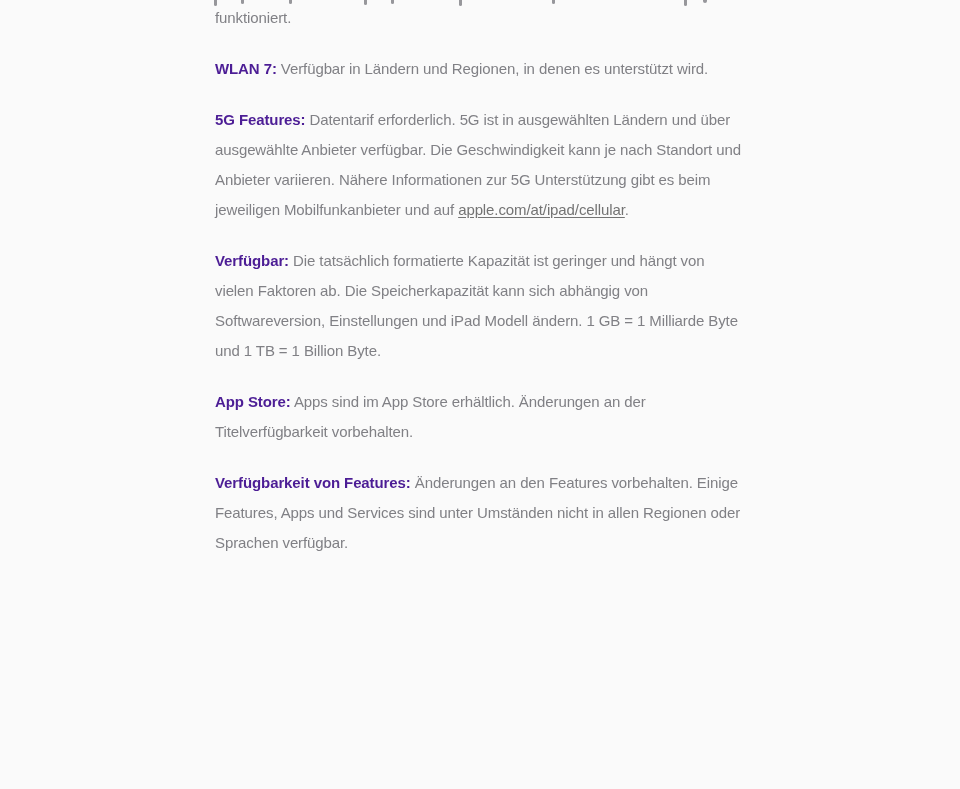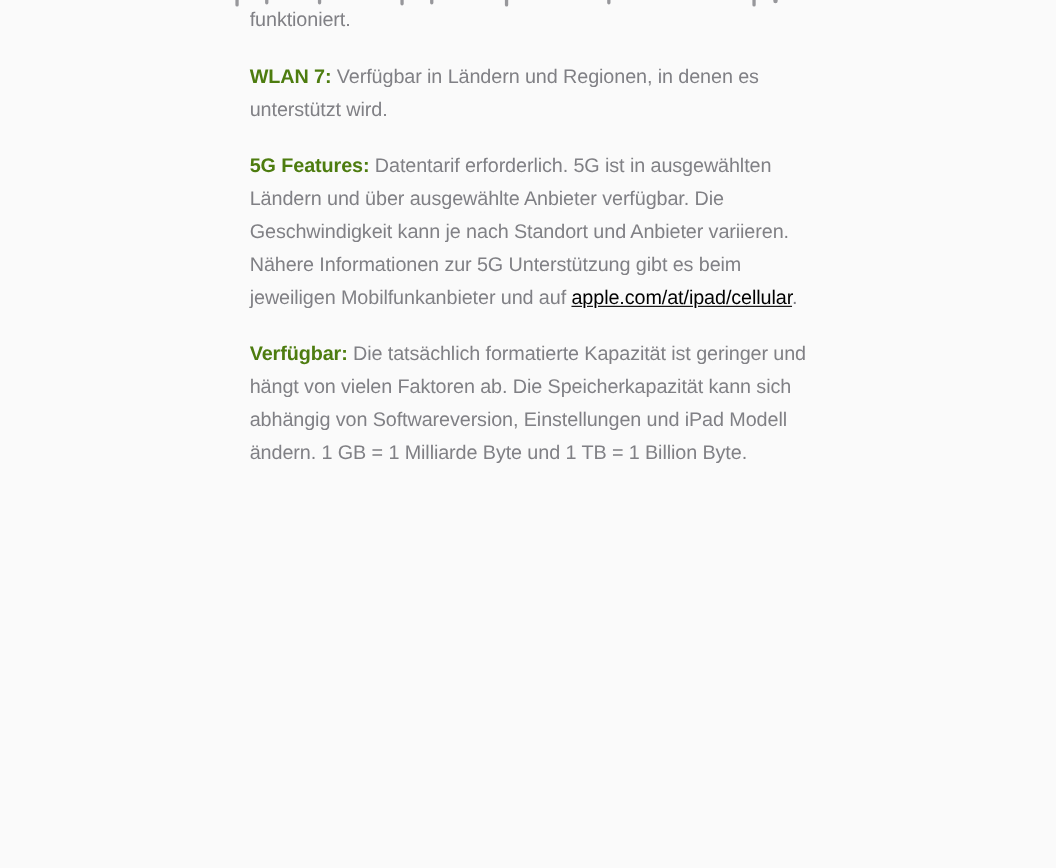--- a/index.html
+++ b/index.html
@@ -34,33 +34,33 @@
     background: #97979b;
     border-radius: 0 0 2px 2px;
   }
   .column {
     position: absolute;
     left: 211px;
     top: 3px;
     width: 534px;
   }
   .para {
-    margin: 0 0 21px 16px;
-    font-size: 18px;
+    margin: 0 0 21px 4px;
+    font-size: 15px;
     line-height: 30px;
     letter-spacing: -0.1px;
     color: #808085;
     font-weight: 400;
   }
   .para .label {
     font-weight: 700;
-    color: #4d7c0f;
+    color: #4c1d95;
   }
   .para a.link {
-    color: #000000;
+    color: #737373;
     text-decoration: underline;
     text-underline-offset: 2px;
     cursor: pointer;
   }
 </style>
 </head>
 <body>
 
 <div class="page">
 
@@ -78,17 +78,19 @@
 
   <div class="column">
     <p class="para">funktioniert.</p>
     <div id="footnotes">
   <p class="para"><strong class="label">WLAN 7:</strong><span class="body"> Verfügbar in Ländern und Regionen, in denen es unterstützt wird.</span></p>
 
   <p class="para"><strong class="label">5G Features:</strong><span class="body"> Datentarif erforderlich. 5G ist in ausgewählten Ländern und über ausgewählte Anbieter verfügbar. Die Geschwindigkeit kann je nach Standort und Anbieter variieren. Nähere Informationen zur 5G Unterstützung gibt es beim jeweiligen Mobilfunkanbieter und auf <a class="link">apple.com/at/ipad/cellular</a>.</span></p>
 
   <p class="para"><strong class="label">Verfügbar:</strong><span class="body"> Die tatsächlich formatierte Kapazität ist geringer und hängt von vielen Faktoren ab. Die Speicherkapazität kann sich abhängig von Softwareversion, Einstellungen und iPad Modell ändern. 1 GB = 1 Milliarde Byte und 1 TB = 1 Billion Byte.</span></p>
 
+  <p class="para"><strong class="label">App Store:</strong><span class="body"> Apps sind im App Store erhältlich. Änderungen an der Titelverfügbarkeit vorbehalten.</span></p>
 
+  <p class="para"><strong class="label">Verfügbarkeit von Features:</strong><span class="body"> Änderungen an den Features vorbehalten. Einige Features, Apps und Services sind unter Umständen nicht in allen Regionen oder Sprachen verfügbar.</span></p>
 </div>
   </div>
 
 </div>
 
 </body></html>

